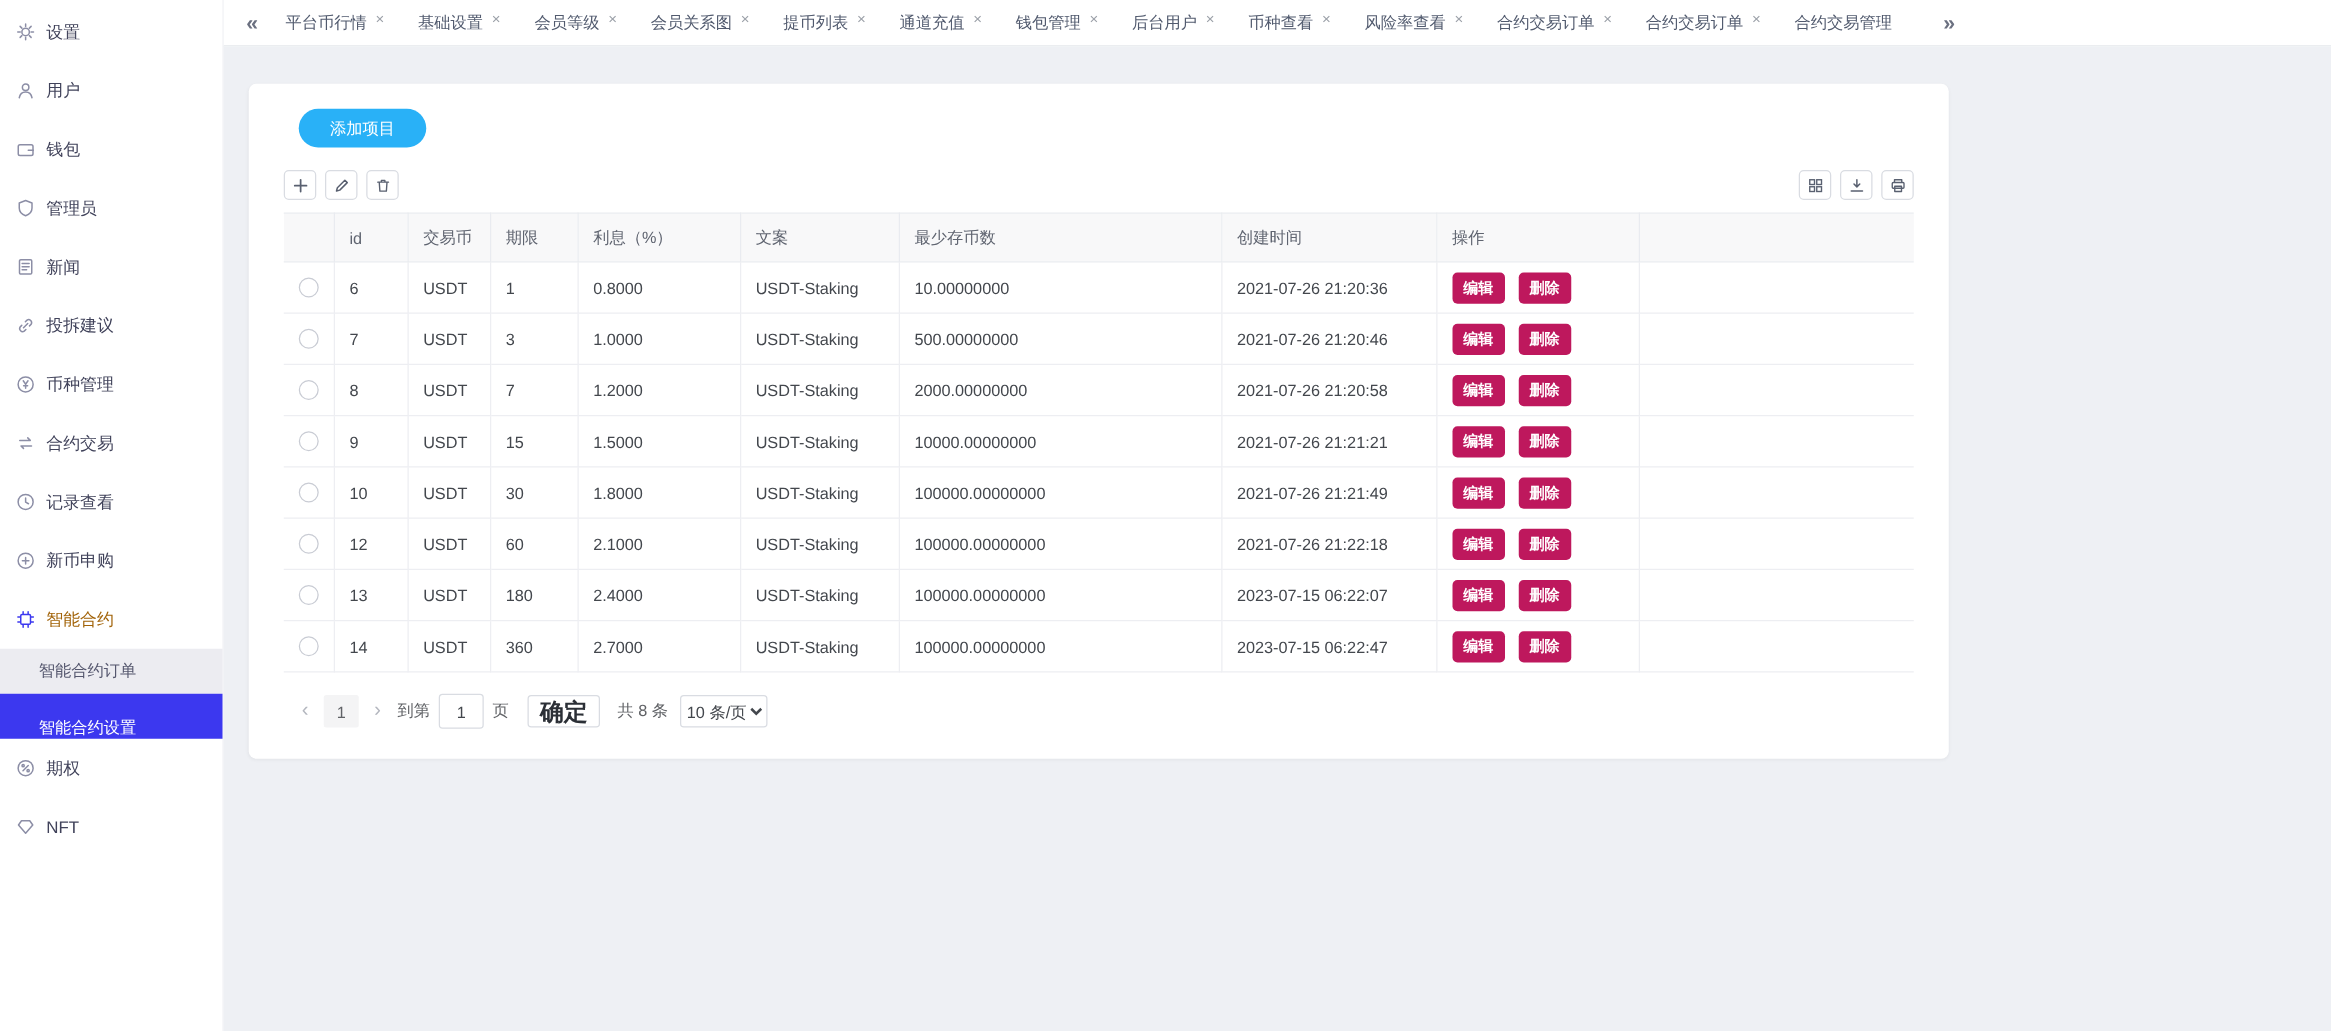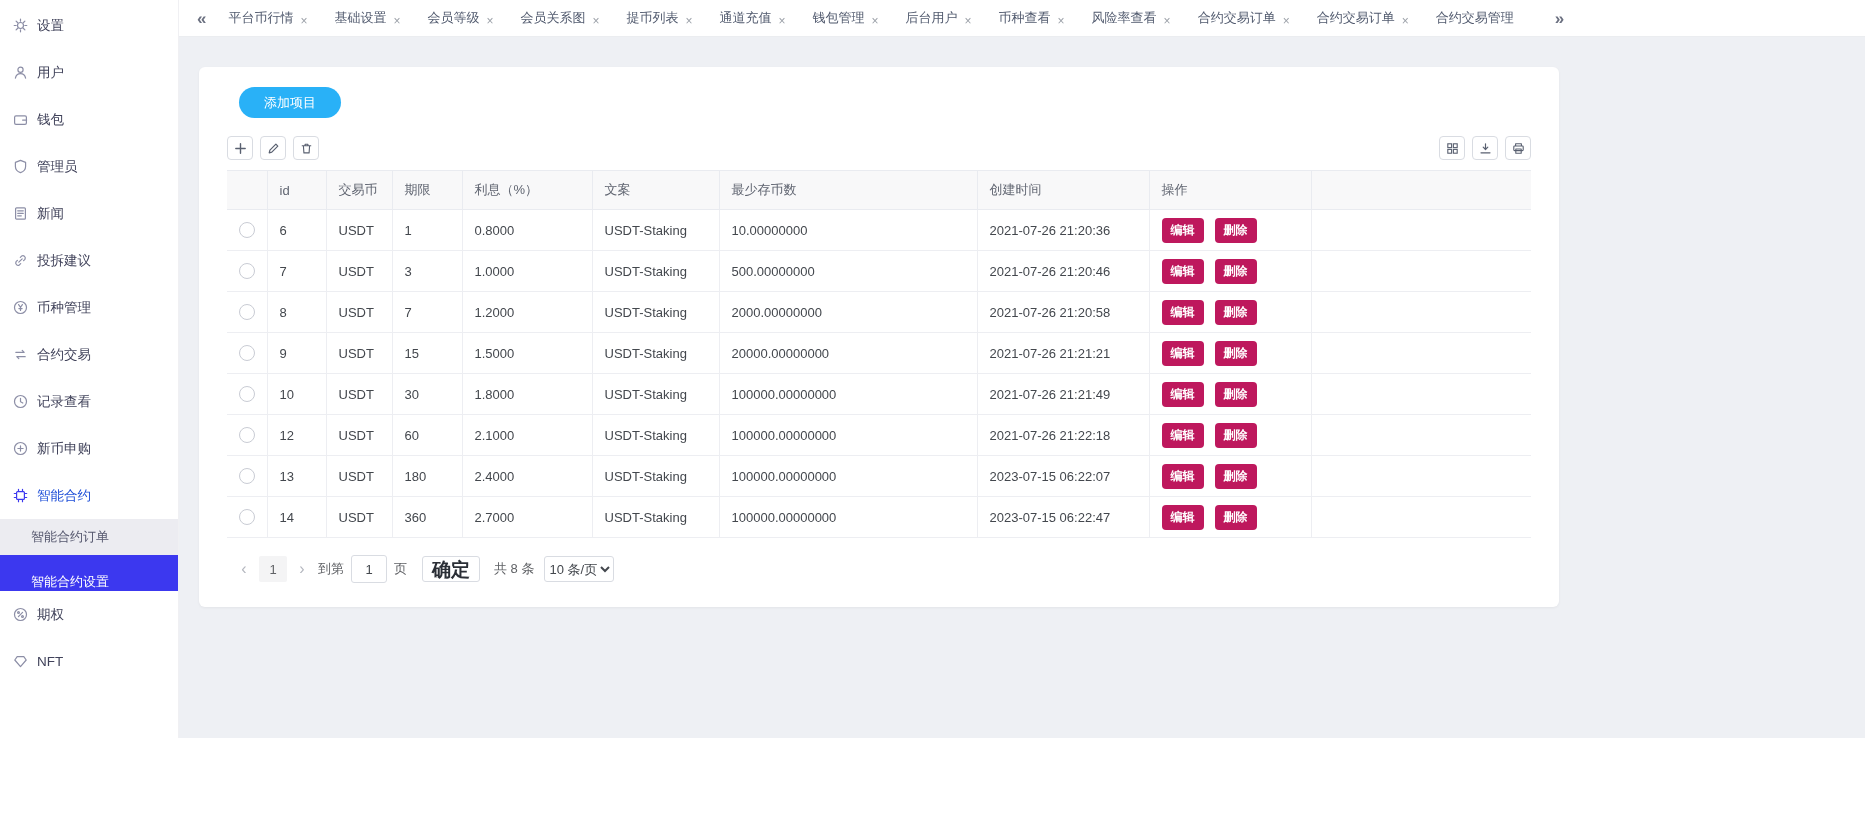--- a/index.html
+++ b/index.html
@@ -1,41 +1,41 @@
 <!DOCTYPE html>
 <html><head>
 <meta charset="utf-8">
 <style>
   html,body{margin:0;padding:0;}
   body{font-family:"Liberation Sans","DejaVu Sans",sans-serif;}
-  .app{display:flex;width:1865px;height:738px;background:#eef0f4;overflow:hidden;}
+  .app{display:flex;width:1865px;height:825px;background:#eef0f4;overflow:hidden;}
 
   
   .sidebar{width:178px;background:#fff;border-right:1px solid #f0f0f3;flex-shrink:0;height:825px;}
   .side-nav{padding-top:2px;}
   .side-item{height:47px;display:flex;align-items:center;padding-left:13px;gap:9px;
              color:#40425a;font-size:13.5px;cursor:pointer;}
   .side-item .ic{color:#8c8ea6;display:flex;align-items:center;}
-  .side-item.active{color:#1d4ed8;}
+  .side-item.active{color:#a16207;}
   .side-item.active .ic{color:#3c38ef;}
   .sub-item{height:36px;display:flex;align-items:center;padding-left:31px;
             font-size:13px;color:#55576e;background:#ececf1;cursor:pointer;}
   .sub-item.selected{background:#3c38ef;color:#fff;align-items:flex-end;}
 
   
   .main{flex:1;display:flex;flex-direction:column;min-width:0;}
 
   
   .tabbar{height:36px;background:#fff;display:flex;align-items:center;
           padding:0 10px 0 18px;border-bottom:1px solid #ebedf0;flex-shrink:0;}
   .tab-scroll{color:#6b7080;font-size:17px;font-weight:bold;cursor:pointer;line-height:1;}
   .tab-scroll.left{margin-right:22px;}
   .tab-scroll.right{margin-left:14px;}
   .tabs{display:flex;align-items:center;overflow:hidden;white-space:nowrap;}
-  .tab{display:inline-flex;align-items:flex-end;gap:7px;margin-right:27px;cursor:pointer;}
+  .tab{display:inline-flex;align-items:flex-start;gap:7px;margin-right:27px;cursor:pointer;}
   .tab-label{font-size:13px;color:#515a6e;}
   .tab-close{font-size:12px;color:#9ba0a8;cursor:pointer;line-height:1;}
 
   
   .content{flex:1;padding:30px 0 0 20px;}
   .card{width:1360px;background:#fff;border-radius:6px;box-shadow:0 1px 3px rgba(0,0,0,.05);
         padding:20px 28px 24px 28px;box-sizing:border-box;}
   .add-btn{display:inline-block;margin:0 0 18px 12px;height:31px;padding:0 25px;
            background:#29b1f7;color:#fff;font-size:13px;border:none;border-radius:16px;
            cursor:pointer;font-family:inherit;}
@@ -406,21 +406,21 @@
               <td><button class="btn-act">编辑</button><button class="btn-act">删除</button></td>
               <td></td>
             </tr>
             <tr>
               <td class="c-radio"><span class="radio"></span></td>
               <td>9</td>
               <td>USDT</td>
               <td>15</td>
               <td>1.5000</td>
               <td>USDT-Staking</td>
-              <td>20000.00000000</td>
+              <td>10000.00000000</td>
               <td>2021-07-26 21:21:21</td>
               <td><button class="btn-act">编辑</button><button class="btn-act">删除</button></td>
               <td></td>
             </tr>
             <tr>
               <td class="c-radio"><span class="radio"></span></td>
               <td>10</td>
               <td>USDT</td>
               <td>30</td>
               <td>1.8000</td>

